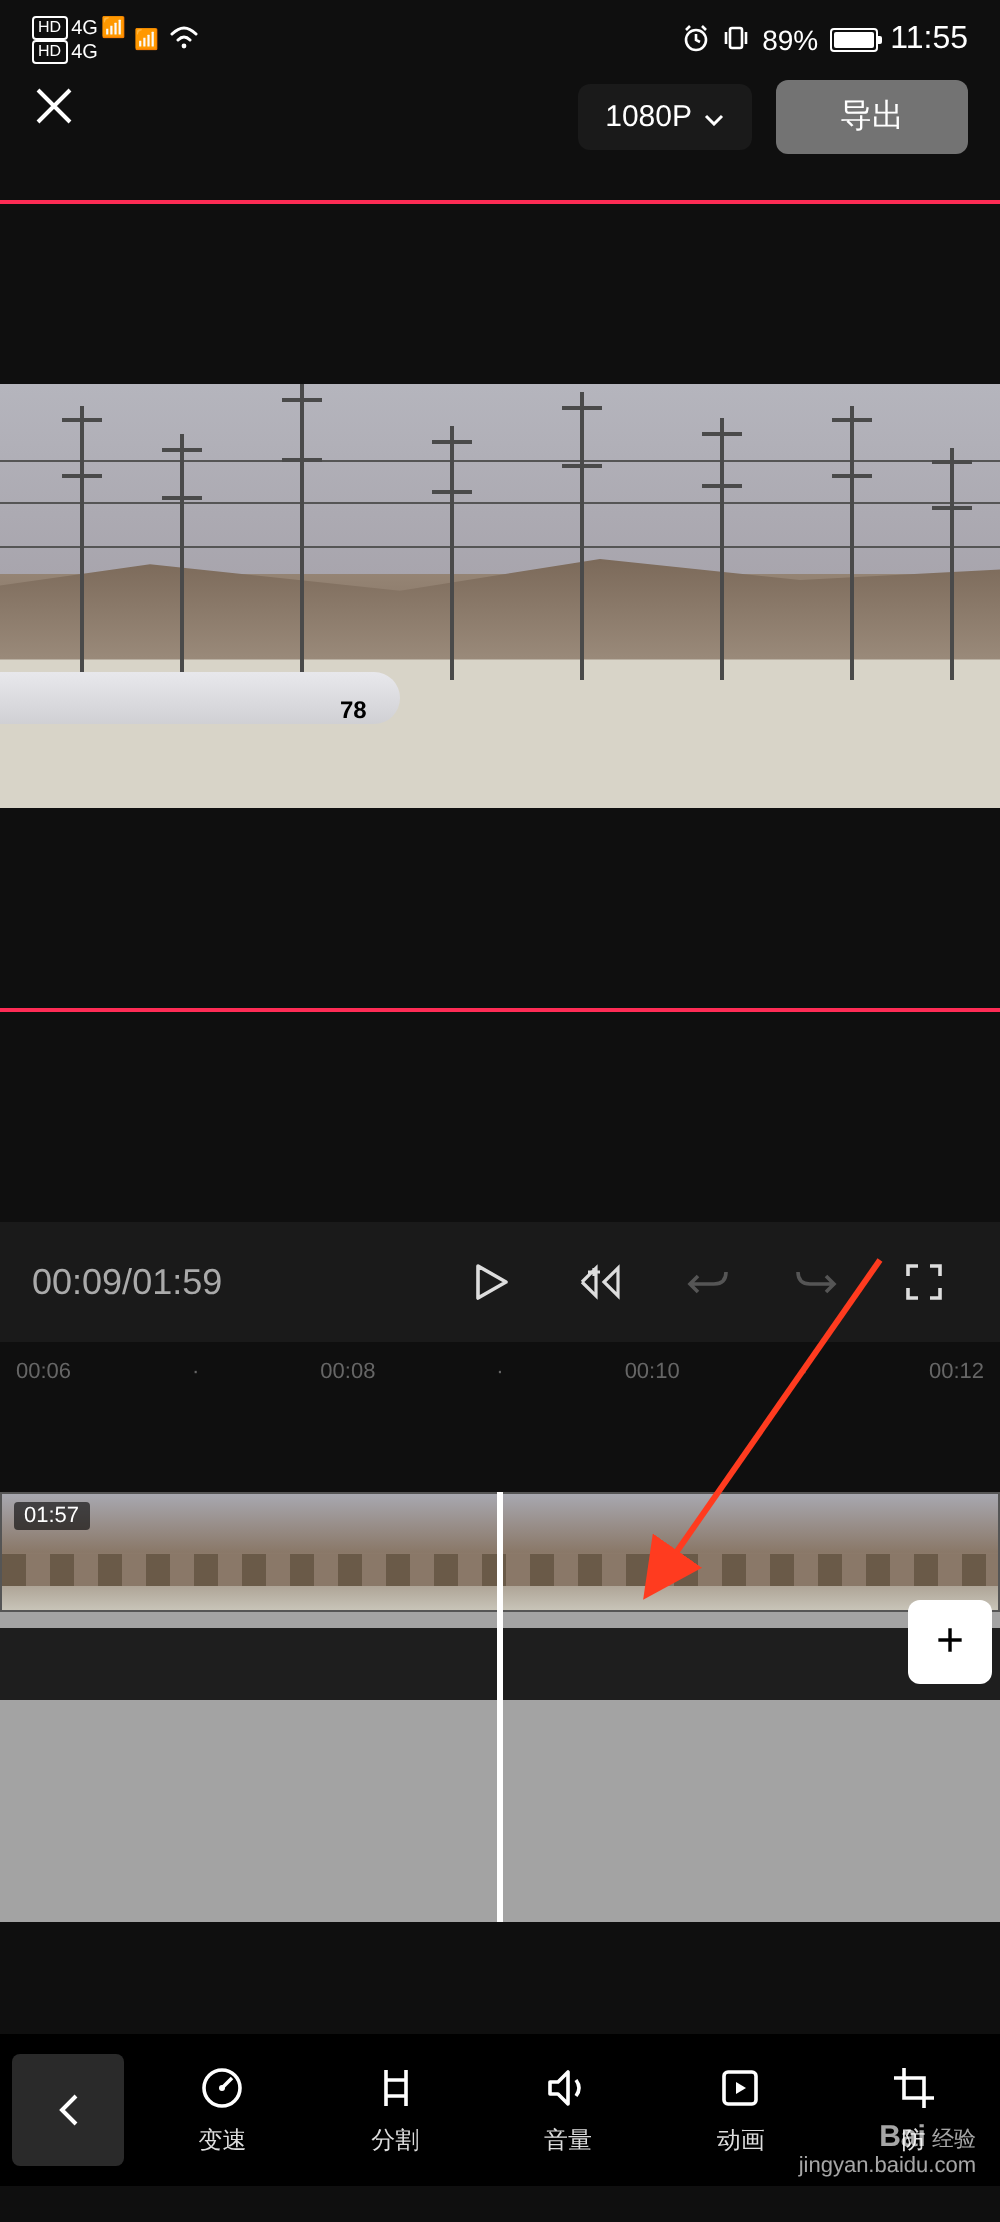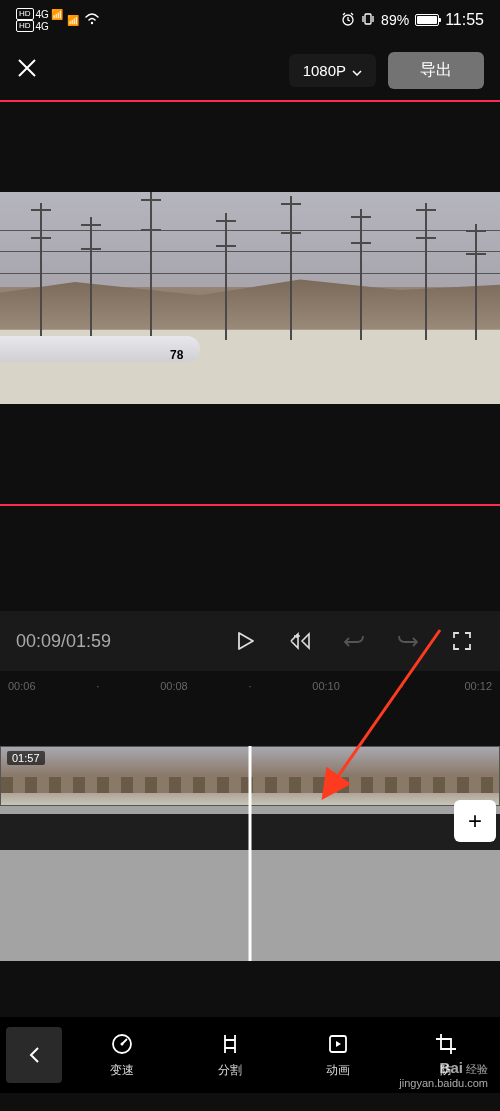--- a/index.html
+++ b/index.html
@@ -25,21 +25,21 @@
     .status-left { display: flex; gap: 4px; align-items: center; font-size: 10px; }
     .status-right { display: flex; gap: 6px; align-items: center; text-align: right; }
     .hd-badge { border: 1px solid #fff; border-radius: 2px; padding: 0 2px; font-size: 8px; line-height: 10px; }
     .battery { width: 24px; height: 12px; border: 1px solid #fff; border-radius: 2px; position: relative; }
     .battery::after { content: ''; position: absolute; right: -3px; top: 3px; width: 2px; height: 4px; background: #fff; border-radius: 0 1px 1px 0; }
     .battery-fill { position: absolute; left: 1px; top: 1px; bottom: 1px; width: 89%; background: #fff; border-radius: 1px; }
     
     .top-bar {
       height: 60px;
       display: flex;
-      align-items: center;
+      align-items: flex-start;
       justify-content: space-between;
       padding: 0 16px;
     }
     .close-btn { font-size: 26px; font-weight: 300; cursor: pointer; }
     .top-right { display: flex; gap: 12px; align-items: center; }
     .resolution-btn {
       background: #1a1a1a;
       border-radius: 6px;
       padding: 8px 14px;
       font-size: 15px;
@@ -393,20 +393,28 @@
       <div class="tool-icon">
         <svg width="24" height="24" viewBox="0 0 24 24">
             <path d="M7 3 L7 21 M17 3 L17 21 M7 8 L17 8 M7 16 L17 16" stroke="#fff" fill="none" stroke-width="1.8"></path>
           </svg>
       </div>
       <span>分割</span>
     </div>
     <div class="tool">
       <div class="tool-icon">
         <svg width="24" height="24" viewBox="0 0 24 24">
+            <path d="M3 9 L7 9 L12 4 L12 20 L7 15 L3 15 Z M16 8 Q19 12 16 16" stroke="#fff" fill="none" stroke-width="1.8" stroke-linejoin="round"></path>
+          </svg>
+      </div>
+      <span>音量</span>
+    </div>
+    <div class="tool">
+      <div class="tool-icon">
+        <svg width="24" height="24" viewBox="0 0 24 24">
             <rect x="4" y="4" width="16" height="16" rx="2" stroke="#fff" fill="none" stroke-width="1.8"></rect>
             <path d="M10 9 L15 12 L10 15 Z" fill="#fff"></path>
           </svg>
       </div>
       <span>动画</span>
     </div>
     <div class="tool">
       <div class="tool-icon">
         <svg width="24" height="24" viewBox="0 0 24 24">
             <path d="M7 2 L7 17 L22 17 M2 7 L17 7 L17 22" stroke="#fff" fill="none" stroke-width="1.8"></path>

